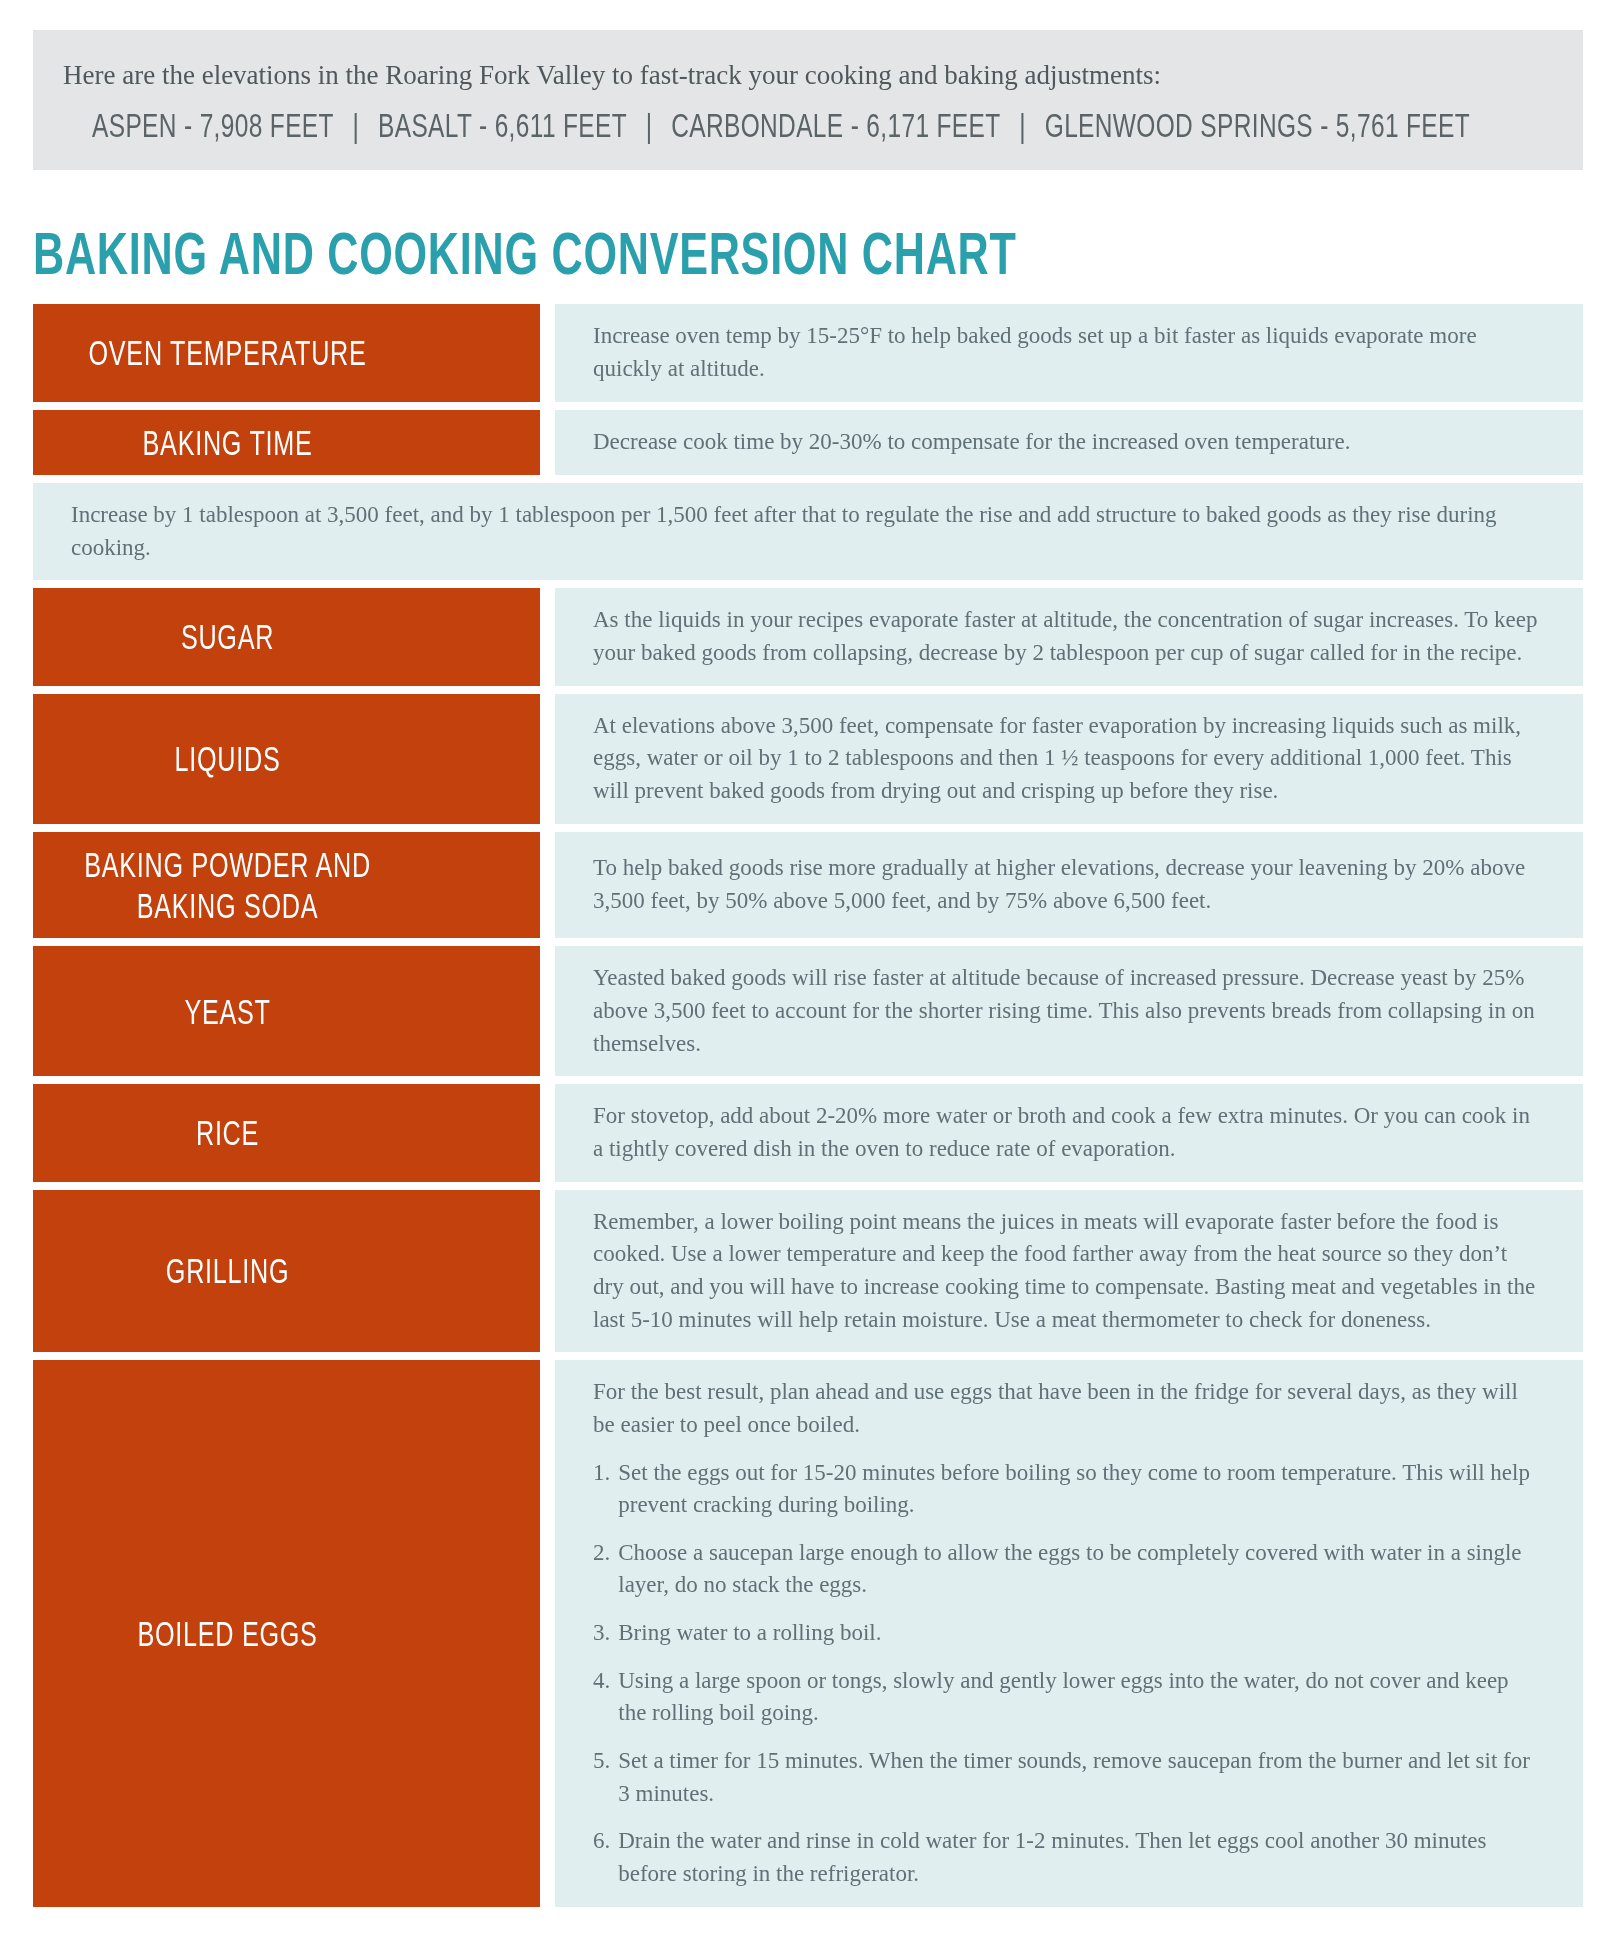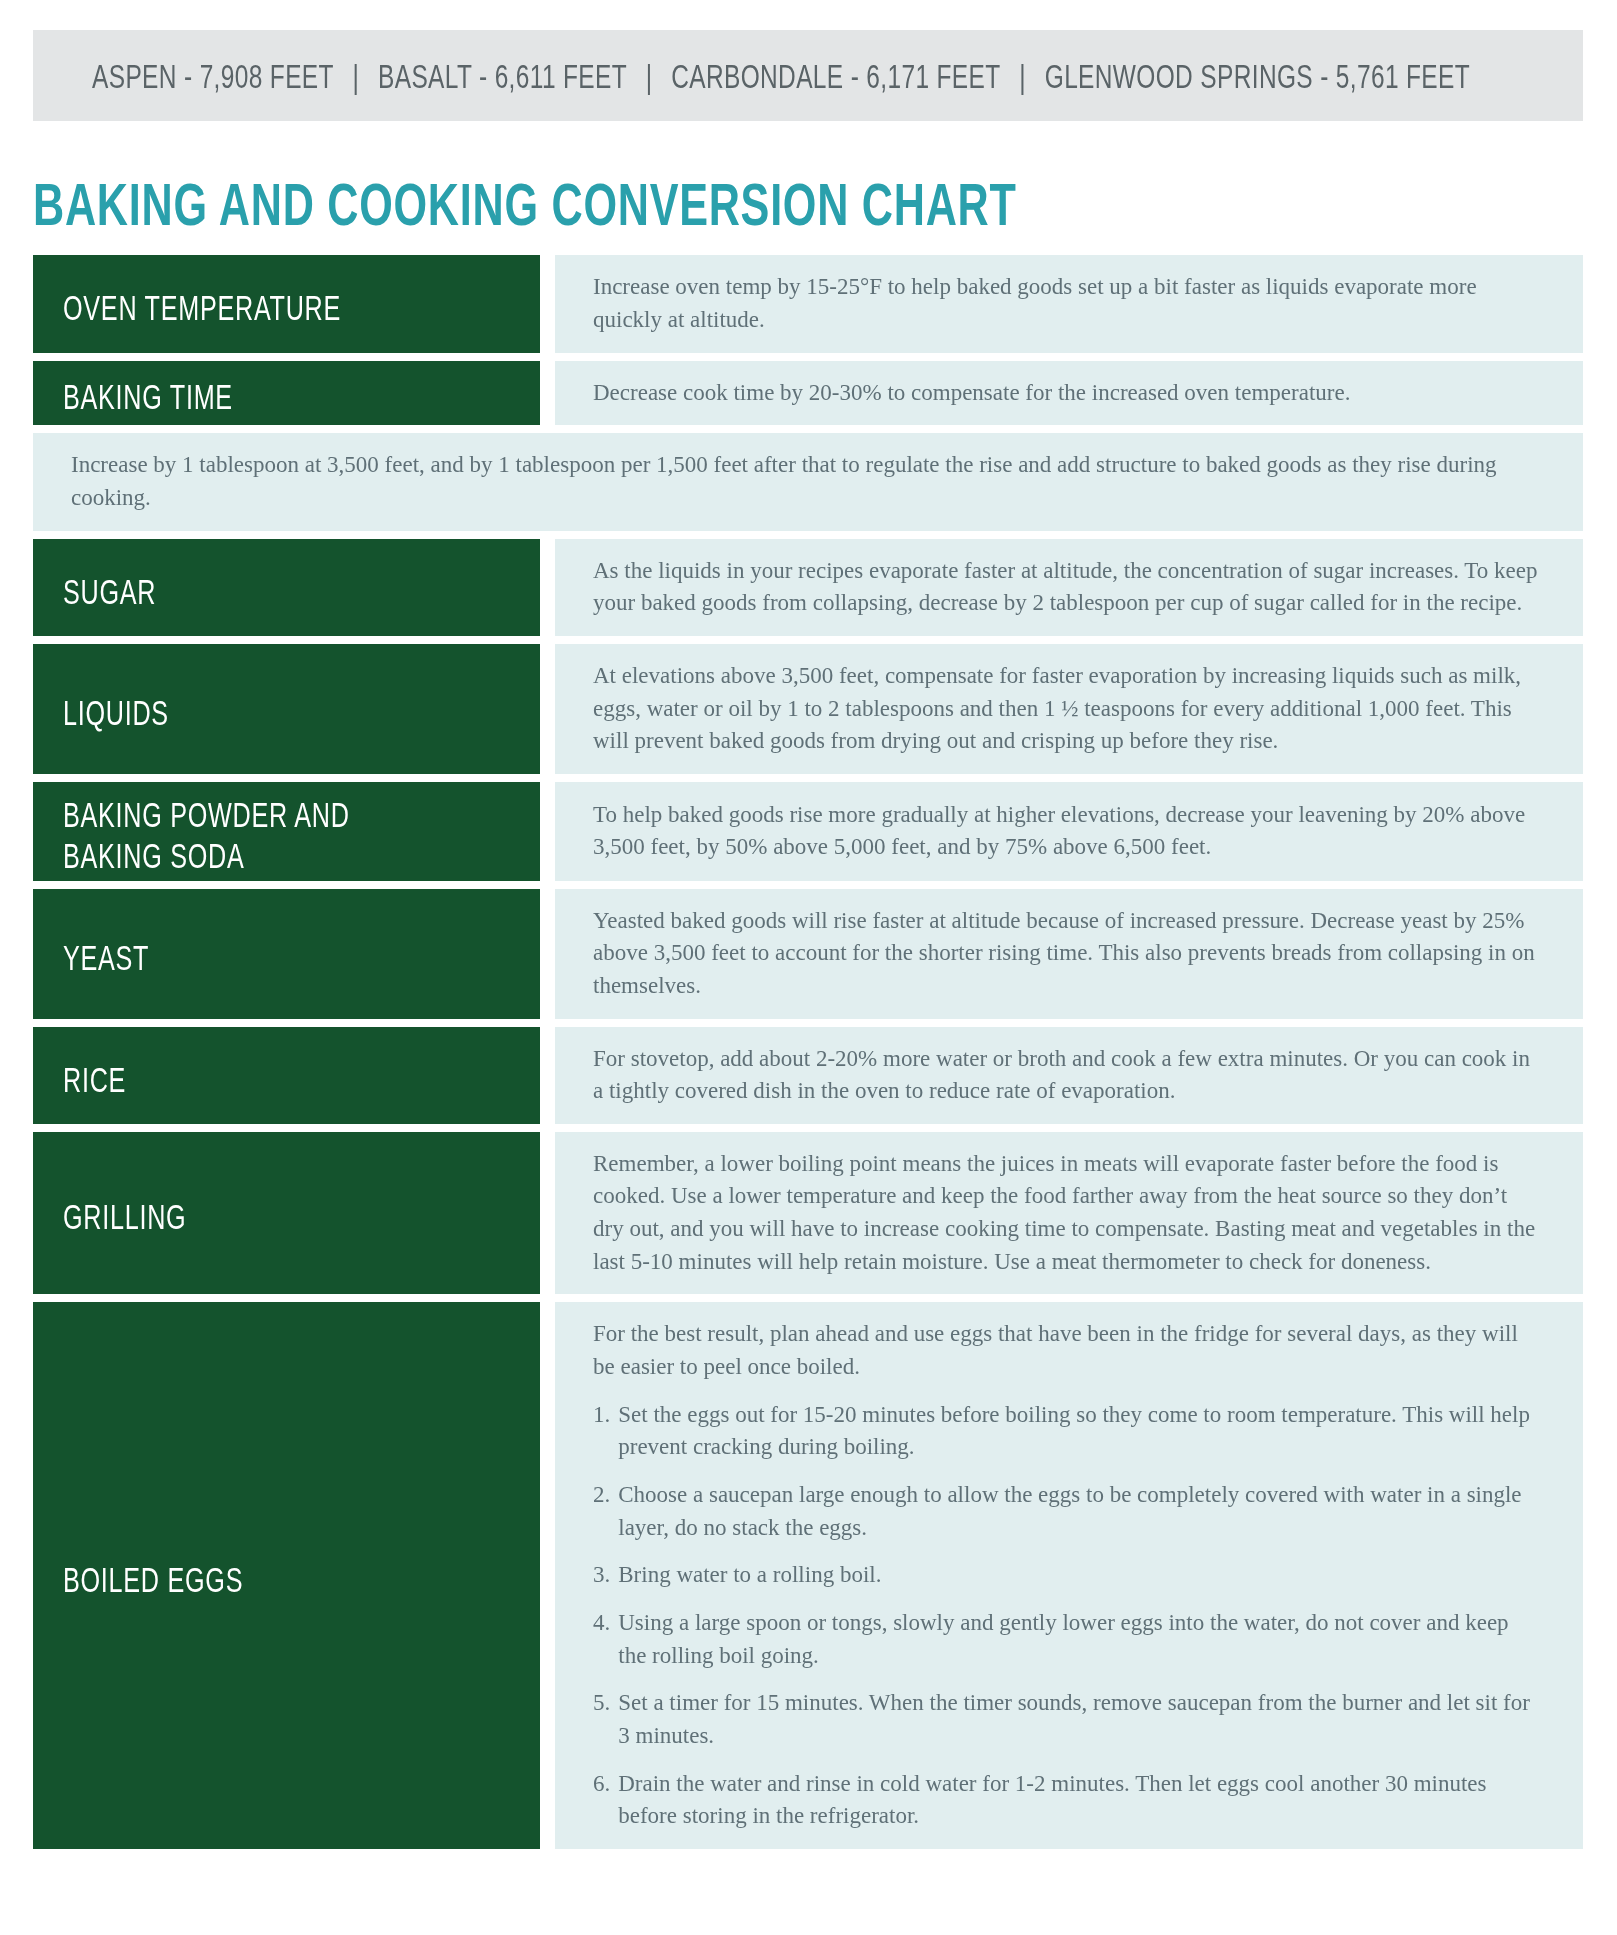--- a/index.html
+++ b/index.html
@@ -67,26 +67,27 @@
   
   .conv-table { width: 100%; }
   .row {
     display: flex;
     column-gap: 15px;
     margin-bottom: 8px;
   }
   .row:last-child { margin-bottom: 0; }
   .cell-label {
     flex: 0 0 507px;
-    background: #14532d;
+    background: #c2410c;
     display: flex;
     align-items: center;
-    padding: 12px 20px 4px 30px;
+    padding: 12px 20px 12px 30px;
     box-sizing: border-box;
     min-height: 64px;
+    text-align: center;
   }
   .label-text {
     font-size: 35px;
     color: #ffffff;
     line-height: 1.18;
     letter-spacing: 1px;
     width: 100%;
   }
   .cell-body {
     flex: 1 1 auto;
@@ -110,20 +111,21 @@
     margin-right: 8px;
   }
   .step-text { flex: 1 1 auto; }
 </style>
 </head>
 <body>
 
 <div class="page">
 
   <div class="banner">
+    <p class="banner-intro">Here are the elevations in the Roaring Fork Valley to fast-track your cooking and baking adjustments:</p>
     <div class="elevations">
       <span class="condensed" id="elevation-line"><span>ASPEN - 7,908 FEET</span><span class="sep">|</span><span>BASALT - 6,611 FEET</span><span class="sep">|</span><span>CARBONDALE - 6,171 FEET</span><span class="sep">|</span><span>GLENWOOD SPRINGS - 5,761 FEET</span></span>
     </div>
   </div>
 
   <h1 class="title">
     <span class="condensed">BAKING AND COOKING CONVERSION CHART</span>
   </h1>
 
   <div class="conv-table" id="conv-table">

